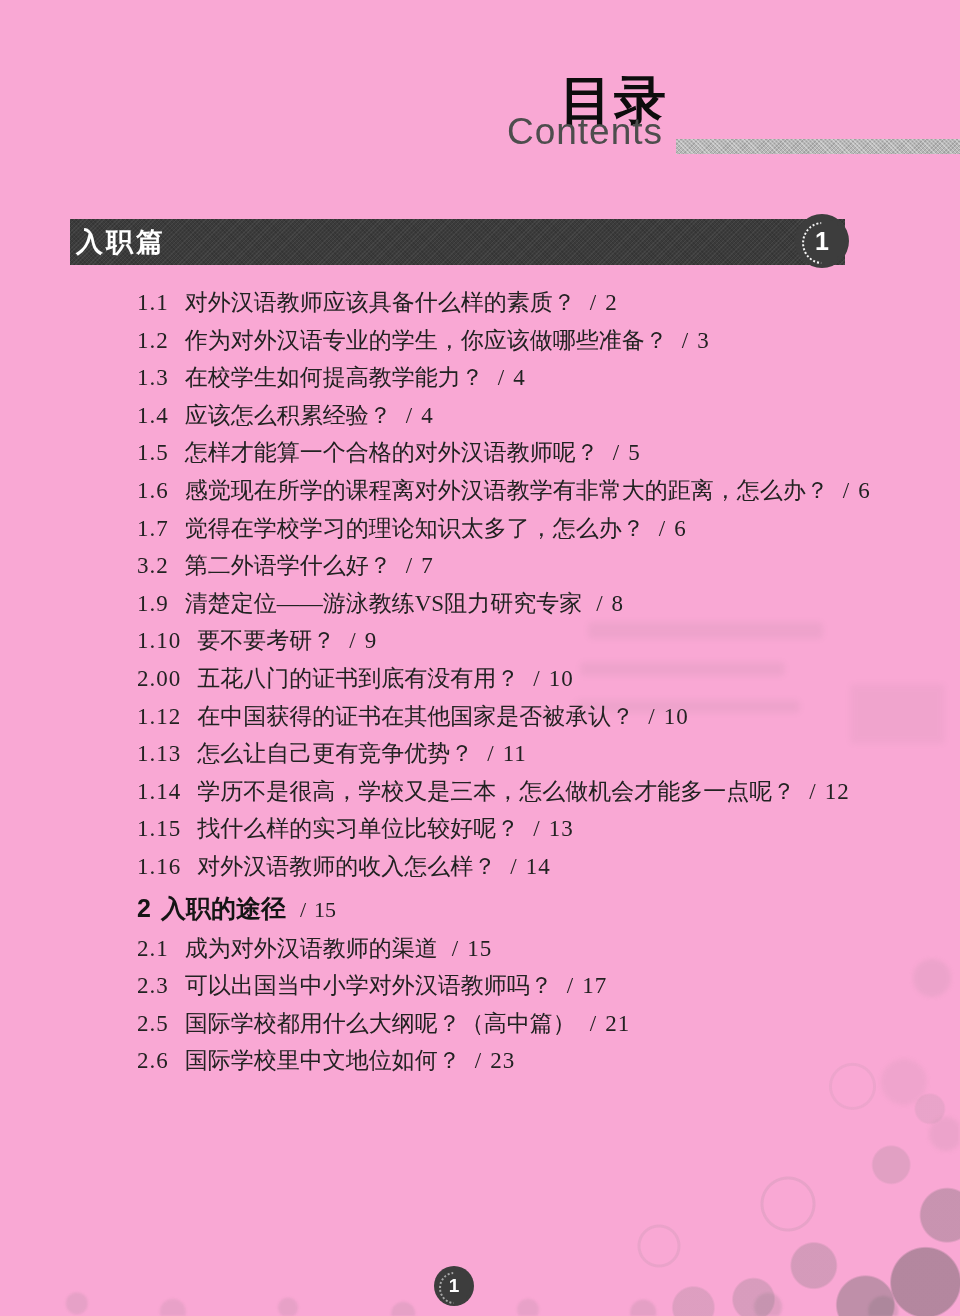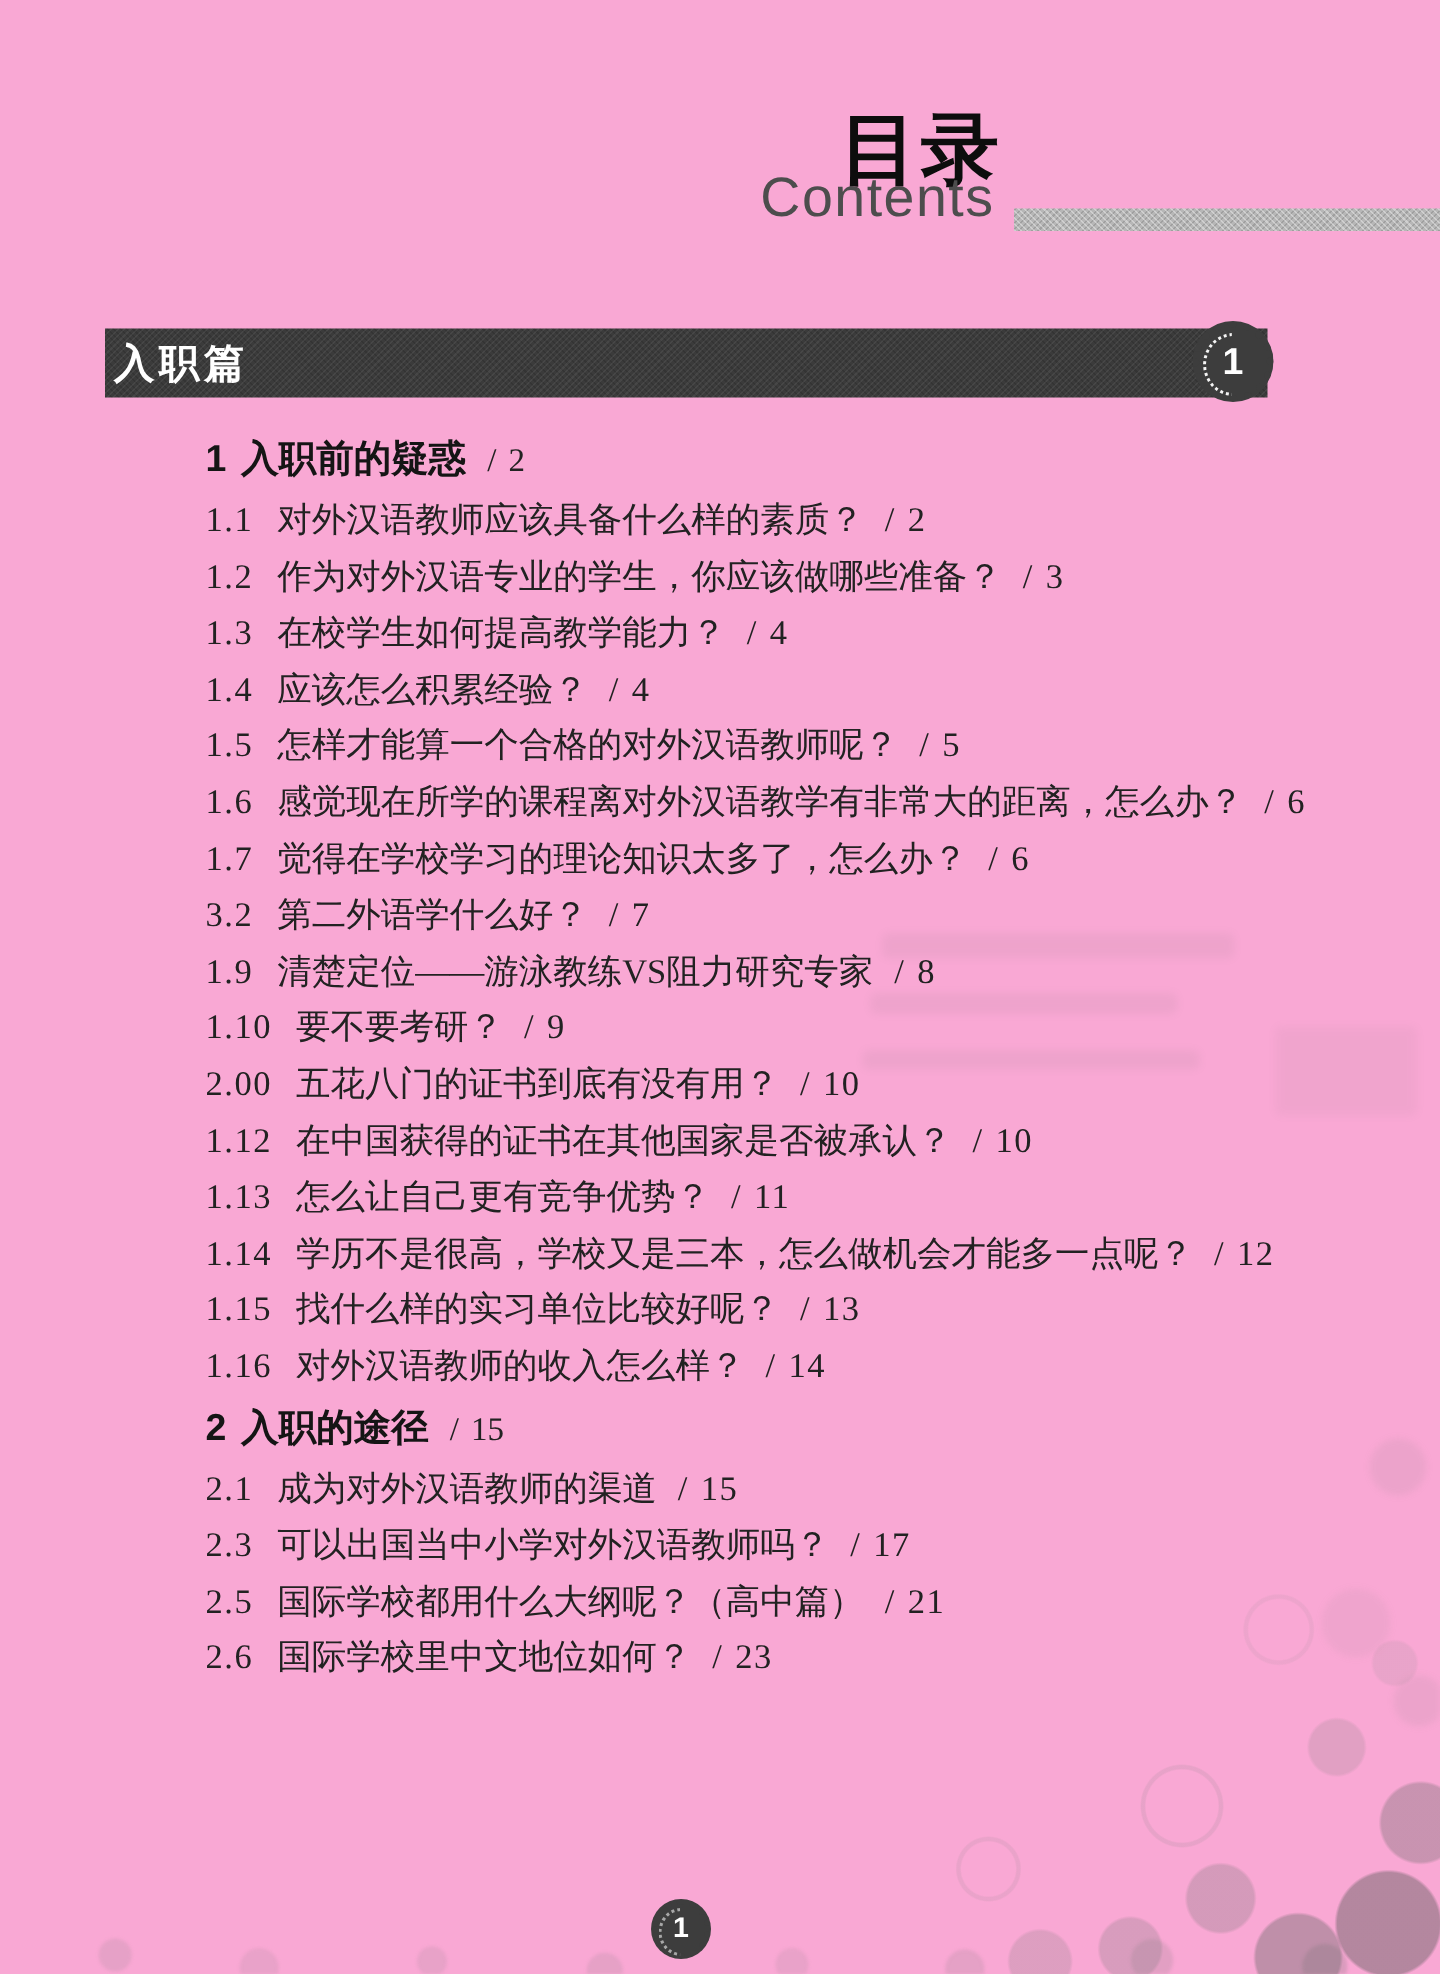--- a/index.html
+++ b/index.html
@@ -135,23 +135,20 @@
   <div class="section-bar">
     <div class="section-bar-title">入职篇</div>
   </div>
   <div class="badge section-badge">
     <span class="arc"></span>
     <span>1</span>
   </div>
 
   <div class="toc">
 
-    <div class="toc-chapter">
-      <span class="ch-num">1</span><span class="ch-title">入职前的疑惑</span><span class="ch-sep">/</span><span class="ch-page">2</span>
-    </div>
 
     <div class="toc-item"><span class="it-num">1.1</span><span class="it-title">对外汉语教师应该具备什么样的素质？</span><span class="it-sep">/</span><span class="it-page">2</span></div>
     <div class="toc-item"><span class="it-num">1.2</span><span class="it-title">作为对外汉语专业的学生，你应该做哪些准备？</span><span class="it-sep">/</span><span class="it-page">3</span></div>
     <div class="toc-item"><span class="it-num">1.3</span><span class="it-title">在校学生如何提高教学能力？</span><span class="it-sep">/</span><span class="it-page">4</span></div>
     <div class="toc-item"><span class="it-num">1.4</span><span class="it-title">应该怎么积累经验？</span><span class="it-sep">/</span><span class="it-page">4</span></div>
     <div class="toc-item"><span class="it-num">1.5</span><span class="it-title">怎样才能算一个合格的对外汉语教师呢？</span><span class="it-sep">/</span><span class="it-page">5</span></div>
     <div class="toc-item"><span class="it-num">1.6</span><span class="it-title">感觉现在所学的课程离对外汉语教学有非常大的距离，怎么办？</span><span class="it-sep">/</span><span class="it-page">6</span></div>
     <div class="toc-item"><span class="it-num">1.7</span><span class="it-title">觉得在学校学习的理论知识太多了，怎么办？</span><span class="it-sep">/</span><span class="it-page">6</span></div>
     <div class="toc-item"><span class="it-num">3.2</span><span class="it-title">第二外语学什么好？</span><span class="it-sep">/</span><span class="it-page">7</span></div>
     <div class="toc-item"><span class="it-num">1.9</span><span class="it-title">清楚定位——游泳教练VS阻力研究专家</span><span class="it-sep">/</span><span class="it-page">8</span></div>

